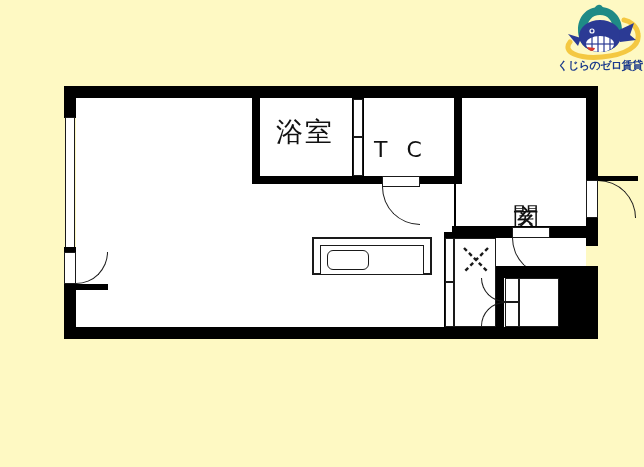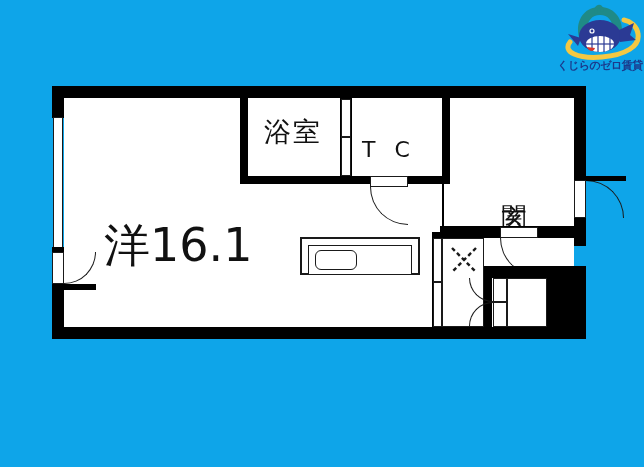--- a/index.html
+++ b/index.html
@@ -10,21 +10,21 @@
   body {
     width: 644px;
     height: 467px;
     font-family: "Liberation Sans", sans-serif;
     overflow: hidden;
   }
   #screen {
     position: relative;
     width: 644px;
     height: 467px;
-    background: #0ea5e9;
+    background: #fef9c3;
     text-decoration: underline;
   }
 
   
   #logo-area {
     position: absolute;
     left: 556px;
     top: 2px;
     width: 88px;
     height: 78px;
@@ -43,21 +43,21 @@
     font-weight: bold;
     letter-spacing: -0.5px;
     color: #1b3a8c;
     font-family: "DejaVu Sans", sans-serif;
     white-space: nowrap;
   }
 
   
   #plan {
     position: absolute;
-    left: 0;
+    left: 12px;
     top: 0;
     width: 521px;
     height: 467px;
   }
 
   .wall {
     position: absolute;
     background: #000000;
   }
   .room-fill {
@@ -224,16 +224,15 @@
                 border-bottom:none; border-right:none;
                 border-top-left-radius:24px;"></div>
 
     <div class="outline-thin" style="left:507px; top:278px; width:40px; height:49px;"></div>
     <div class="wall" style="left:547px; top:266px; width:39px; height:61px;"></div>
 
     <div class="outline" style="left:300px; top:237px; width:120px; height:38px;"></div>
     <div class="outline-thin" style="left:308px; top:245px; width:104px; height:30px;"></div>
     <div class="outline-thin" style="left:315px; top:250px; width:42px; height:20px; border-radius:6px;"></div>
 
-    <div class="label" style="left:104px; top:222px; font-size:46px; letter-spacing:0px;">洋16.1</div>
 
   </div>
 </div>
 
 </body></html>

